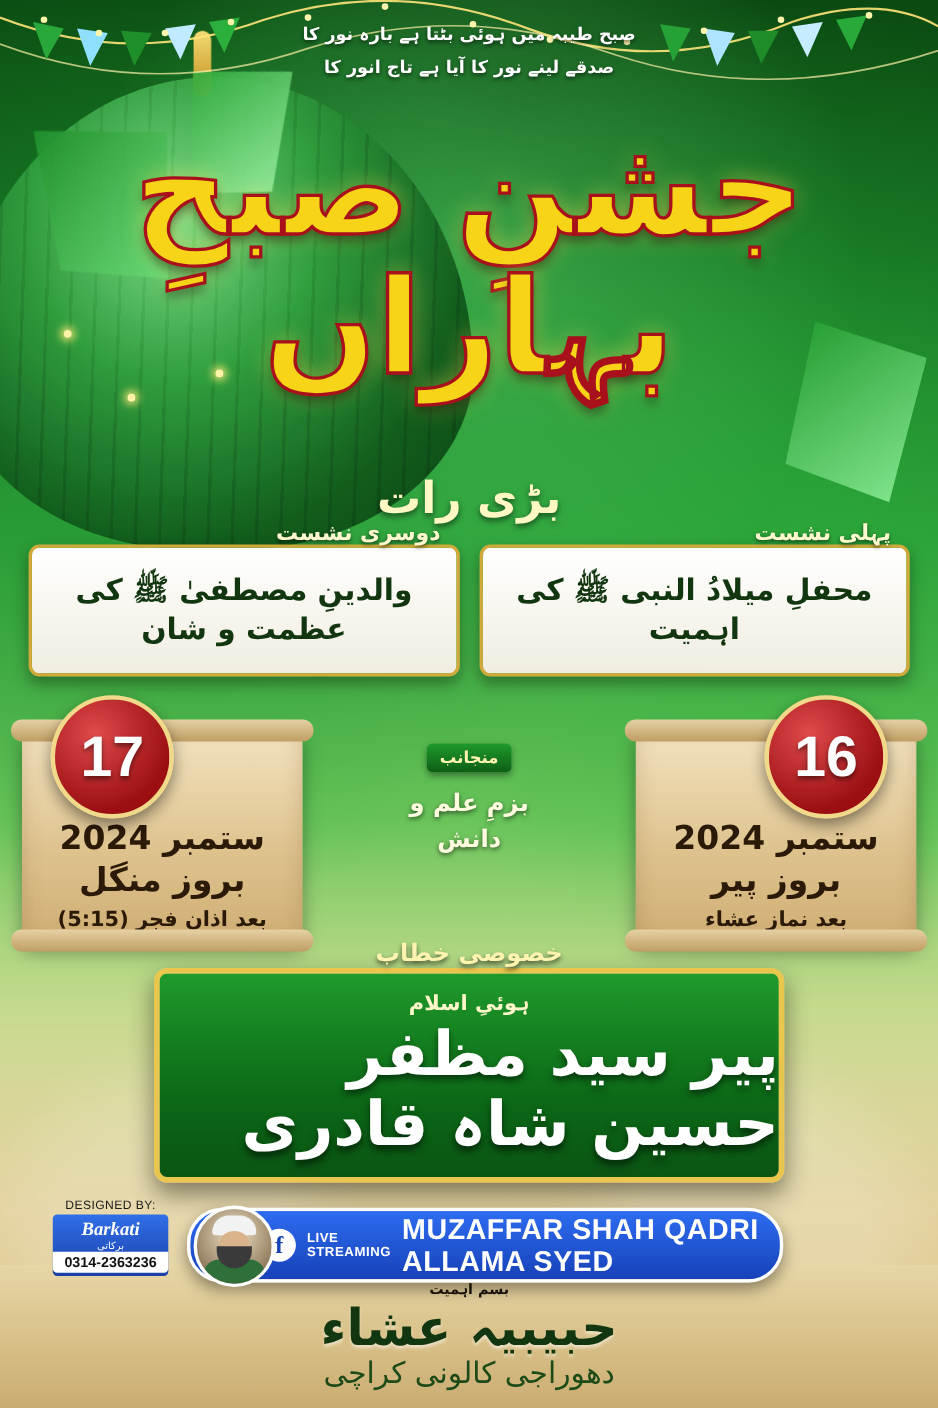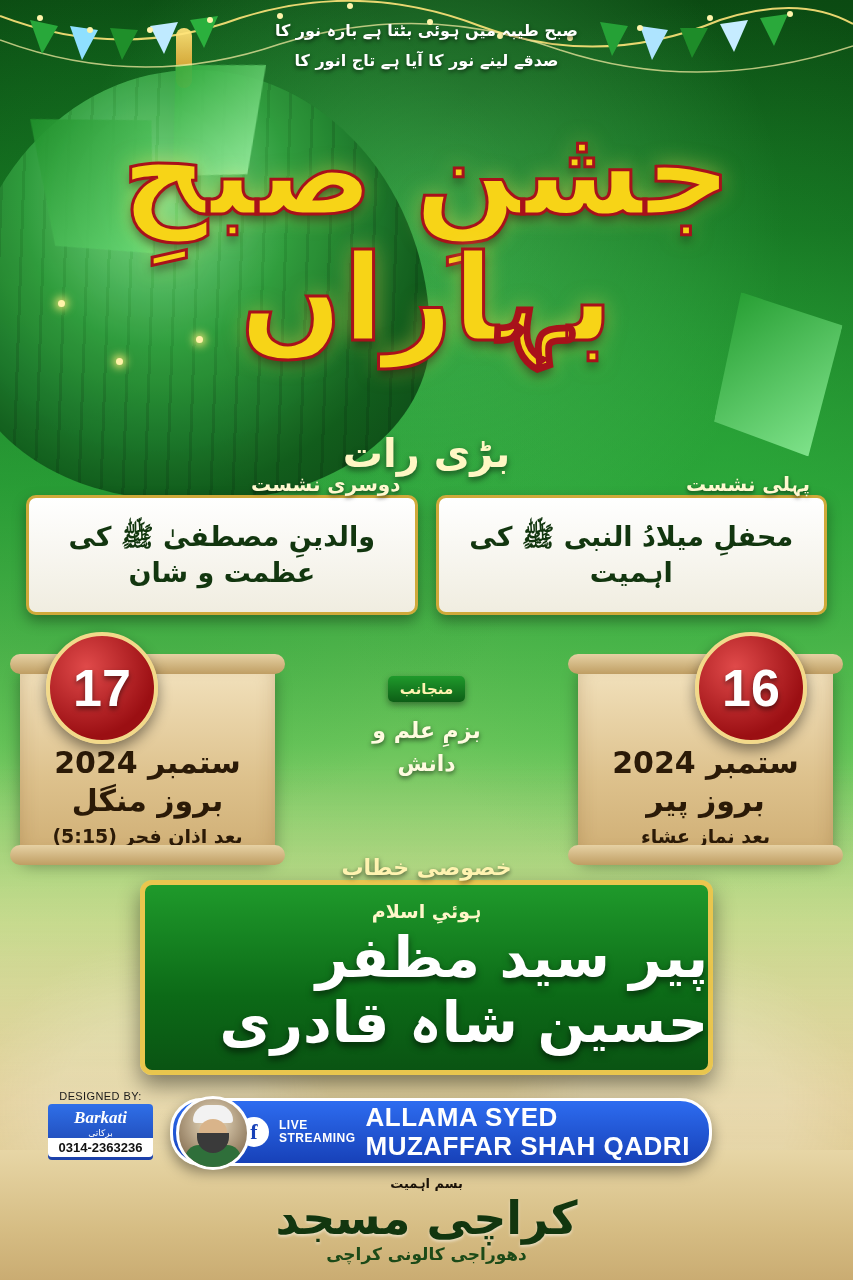--- a/index.html
+++ b/index.html
@@ -190,21 +190,21 @@
   .footer{
     position:absolute;left:0;right:0;bottom:16px;z-index:7;text-align:center;
   }
   .footer .crest{
     color:#1a1208;font-size:13px;font-weight:bold;margin-bottom:2px;
   }
   .footer .mosque-name{
     color:#12360f;font-size:46px;font-weight:bold;line-height:1.1;
     text-shadow:0 2px 3px rgba(255,255,255,.5);
   }
-  .footer .area{color:#1c4a18;font-size:17px;font-weight:bold;}
+  .footer .area{color:#1c4a18;font-size:27px;font-weight:normal;}
   .glow-dot{position:absolute;width:7px;height:7px;border-radius:50%;background:#fff3a8;box-shadow:0 0 8px 3px rgba(255,235,120,.9);}
 </style>
 </head>
 <body>
 
 <div class="poster">
 
   <div class="dome"></div>
   <div class="dome-shade"></div>
   <div class="flag f1"></div>
@@ -303,22 +303,22 @@
     <div class="name urdu">پیر سید مظفر حسین شاہ قادری</div>
   </div>
 
   <div class="live-bar">
     <div class="fb">f</div>
     <div class="live-txt">
       <div>LIVE</div>
       <div>STREAMING</div>
     </div>
     <div>
+      <div class="live-name">MUZAFFAR SHAH QADRI</div>
       <div class="live-name">ALLAMA SYED</div>
-      <div class="live-name">MUZAFFAR SHAH QADRI</div>
     </div>
   </div>
 
   <div class="avatar">
     <div class="body"></div>
       <div class="cap"></div>
       <div class="face"></div>
       <div class="beard"></div>
   </div>
 
@@ -326,17 +326,17 @@
     <div class="lbl">DESIGNED BY:</div>
     <div class="card">
       <div class="brand">Barkati</div>
       <div class="brand-sub urdu">برکاتی</div>
       <div class="phone">0314-2363236</div>
     </div>
   </div>
 
   <div class="footer">
     <div class="crest urdu">بسم اہمیت</div>
-    <div class="mosque-name urdu">کراچی مسجد</div>
+    <div class="mosque-name urdu">حبیبیہ عشاء</div>
     <div class="area urdu">دھوراجی کالونی کراچی</div>
   </div>
 
 </div>
 
 </body></html>

